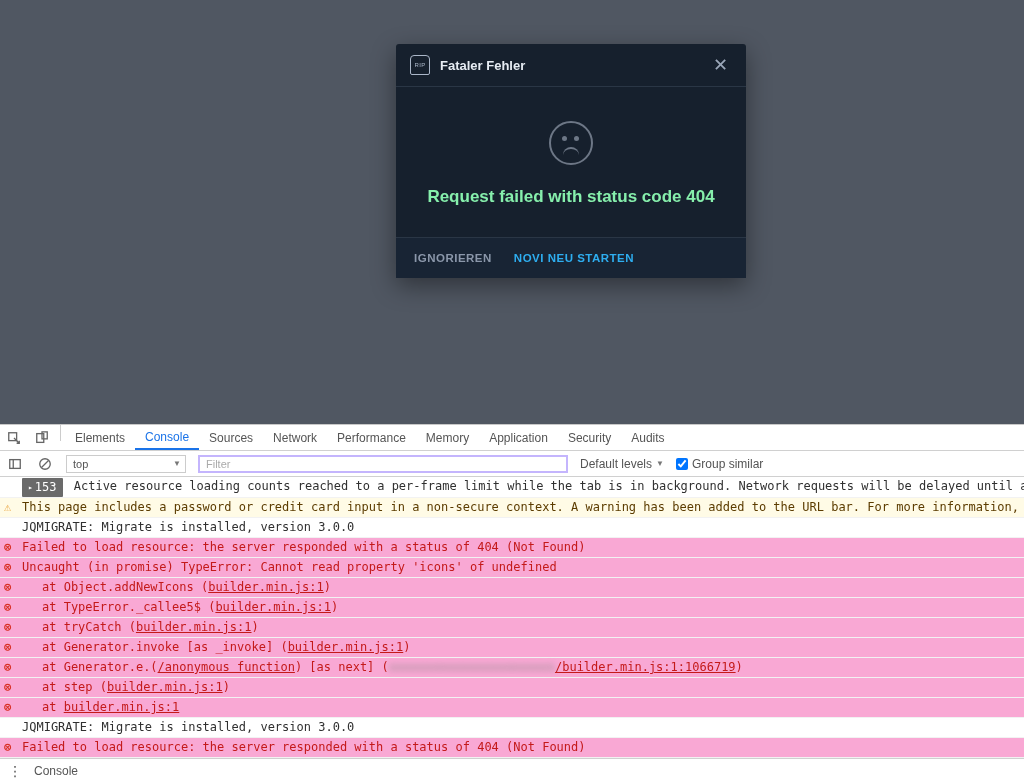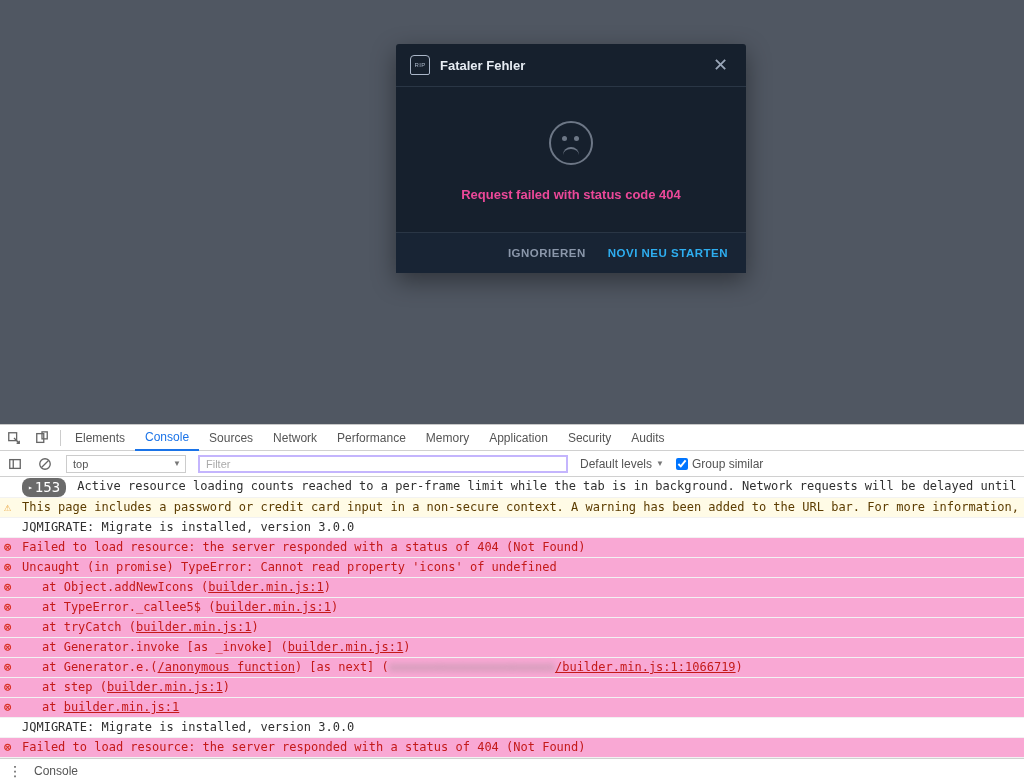--- a/index.html
+++ b/index.html
@@ -14,48 +14,48 @@
   .modal-title-wrap { display: flex; align-items: center; gap: 10px; }
   .rip-icon { width: 20px; height: 20px; border: 1.5px solid #aab6c8; border-radius: 4px 4px 2px 2px; position: relative; display: flex; align-items: center; justify-content: center; }
   .rip-icon::after { content: "RIP"; font-size: 6px; color: #aab6c8; letter-spacing: .3px; }
   .modal-title { color: #e6ecf3; font-size: 13px; font-weight: 600; }
   .modal-close { color: #9aa6b8; font-size: 18px; cursor: pointer; padding: 2px 4px; line-height: 1; }
 
   .modal-body { padding: 34px 16px 30px; display: flex; flex-direction: column; align-items: center; gap: 22px; }
   .sad-face { width: 44px; height: 44px; border: 2.5px solid #6d7786; border-radius: 50%; position: relative; }
   .sad-face::before { content: ""; position: absolute; left: 11px; top: 13px; width: 5px; height: 5px; border-radius: 50%; background: #6d7786; box-shadow: 12px 0 0 #6d7786; }
   .sad-face::after { content: ""; position: absolute; left: 12px; top: 24px; width: 16px; height: 8px; border: 2.5px solid #6d7786; border-bottom: none; border-left: none; border-right: none; border-radius: 16px 16px 0 0; }
-  .modal-msg { color: #ec4899; font-size: 13px; font-weight: 600; text-align: left; }
+  .modal-msg { color: #86efac; font-size: 17px; font-weight: 600; text-align: left; }
 
-  .modal-footer { border-top: 1px solid #2a3645; padding: 14px 18px; display: flex; justify-content: flex-end; gap: 22px; background: #182434; }
+  .modal-footer { border-top: 1px solid #2a3645; padding: 14px 18px; display: flex; justify-content: flex-start; gap: 22px; background: #182434; }
   .modal-btn { font-size: 11.5px; font-weight: 700; letter-spacing: .5px; cursor: pointer; }
   .btn-ignore { color: #8b97aa; }
   .btn-restart { color: #2eaef0; }
 
   
   .devtools { border-top: 1px solid #c8c8c8; background: #fff; height: 358px; display: flex; flex-direction: column; }
 
-  .dt-tabs { display: flex; align-items: center; height: 26px; border-bottom: 1px solid #d0d0d0; font-size: 12px; color: #555; }
+  .dt-tabs { display: flex; align-items: flex-start; height: 26px; border-bottom: 1px solid #d0d0d0; font-size: 12px; color: #555; }
   .dt-ico { width: 28px; display: flex; align-items: center; justify-content: center; height: 100%; color: #666; cursor: pointer; }
   .dt-sep { width: 1px; height: 16px; background: #ccc; margin: 0 4px; }
   .dt-tab { padding: 0 10px; height: 100%; display: flex; align-items: center; cursor: pointer; }
   .dt-tab.active { color: #1a73e8; border-bottom: 2px solid #1a73e8; margin-bottom: -1px; font-weight: 500; }
 
   .dt-toolbar { display: flex; align-items: center; height: 26px; border-bottom: 1px solid #d0d0d0; font-size: 12px; color: #555; padding: 0 6px; gap: 12px; }
   .context-select { border: 1px solid #ccc; height: 18px; font-size: 11px; padding: 0 16px 0 6px; display: flex; align-items: center; min-width: 120px; position: relative; cursor: pointer; }
   .context-select::after { content: "▼"; font-size: 8px; position: absolute; right: 4px; color: #777; }
   .filter-box { border: 2px solid #c4b5fd; height: 18px; font-size: 11px; padding: 0 6px; width: 370px; color: #aaa; display: flex; align-items: center; }
   .levels-select { display: flex; align-items: center; gap: 4px; cursor: pointer; }
   .levels-select::after { content: "▼"; font-size: 8px; color: #777; }
   .chk-wrap { display: flex; align-items: center; gap: 4px; }
   .chk-wrap input { width: 12px; height: 12px; }
 
   .dt-console { flex: 1; overflow: hidden; font-family: Consolas, Menlo, monospace; font-size: 12px; line-height: 19px; position: relative; }
   .log-row { padding: 0 4px 0 22px; position: relative; border-bottom: 1px solid #f2f2f2; white-space: nowrap; }
-  .log-row .badge { background: #6a6a6a; color: #fff; border-radius: 8px; font-size: 14px; padding: 0 6px; margin-right: 4px; display: inline-flex; align-items: center; gap: 2px; }
+  .log-row .badge { background: #6a6a6a; color: #fff; border-radius: 1px; font-size: 12px; padding: 0 6px; margin-right: 4px; display: inline-flex; align-items: center; gap: 2px; }
   .log-row .badge::before { content: "▸"; font-size: 8px; }
   .log-row.info { background: #fff; color: #303030; }
   .log-row.warn { background: #fffbe6; color: #5c3c00; }
   .log-row.warn::before { content: "⚠"; position: absolute; left: 4px; color: #e8a33d; }
   .log-row.error { background: #f9a8d4; color: #c41a1a; }
   .log-row.error::before { content: "⊗"; position: absolute; left: 4px; color: #d93025; font-weight: bold; }
   .stack { padding-left: 42px; color: #c41a1a; }
   .stack .at { color: #c41a1a; }
   .stack .link { text-decoration: underline; cursor: pointer; }
   .blur-snip { filter: blur(3px); color: #888; display: inline-block; }

